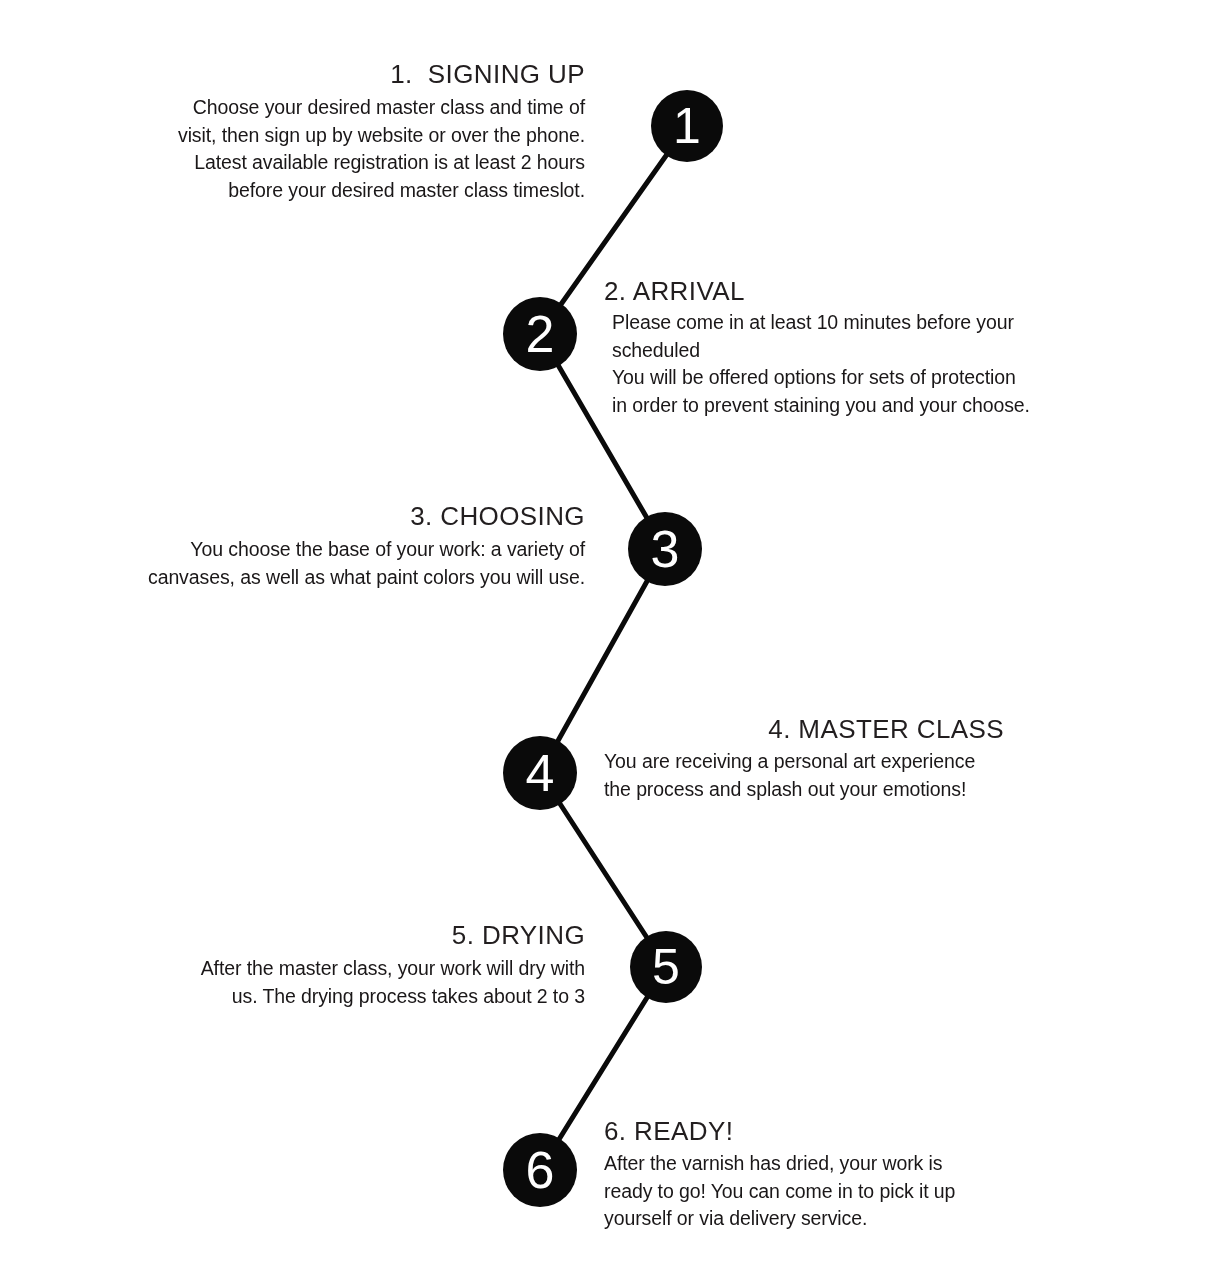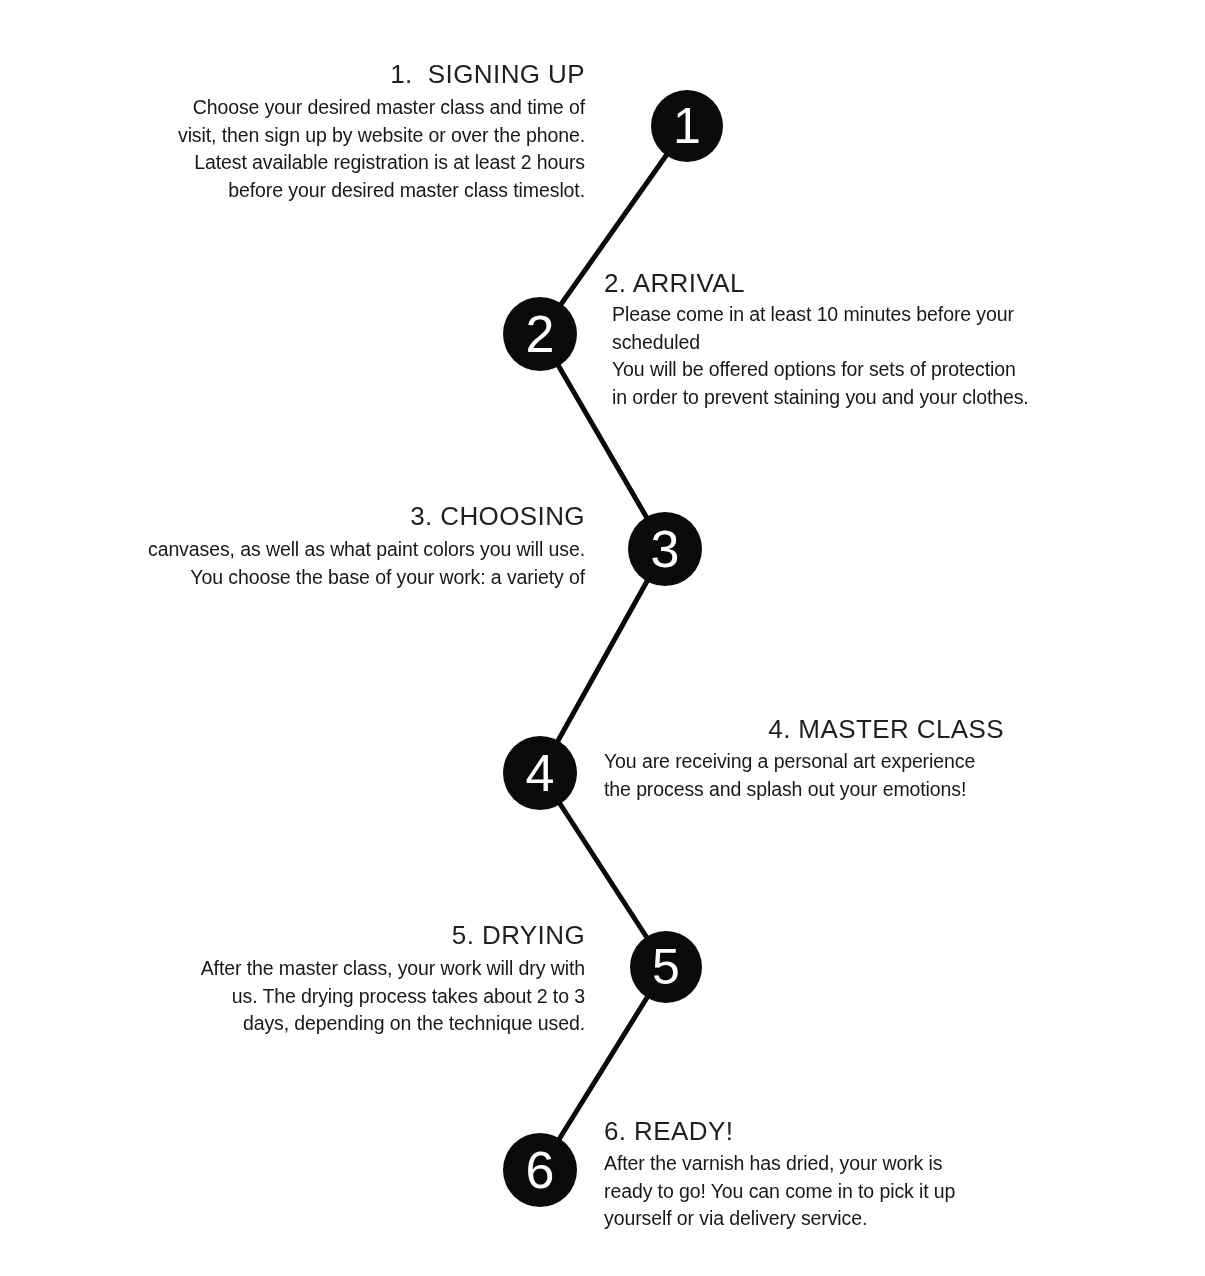--- a/index.html
+++ b/index.html
@@ -75,21 +75,21 @@
     letter-spacing: -0.1px;
     margin: 0;
   }
   .step-body-line { display: block; }
 
   .align-right { text-align: right; }
   .align-left  { text-align: left; }
 
   
   #text-step-1 { left: 85px;  top: 56px;   width: 500px; }
-  #text-step-2 { left: 604px; top: 265px;  width: 460px; }
+  #text-step-2 { left: 604px; top: 273px;  width: 460px; }
   #text-step-3 { left: 85px;  top: 498px;  width: 500px; }
   #text-step-4 { left: 604px; top: 711px;  width: 400px; }
   #text-step-5 { left: 85px;  top: 917px;  width: 500px; }
   #text-step-6 { left: 604px; top: 1113px; width: 400px; }
 
   
   #text-step-2 .step-title { margin-bottom: 0px; }
   #text-step-4 .step-title { margin-bottom: 1px; }
   #text-step-6 .step-title { margin-bottom: 1px; }
 </style>
@@ -116,32 +116,32 @@
   </div>
 
   <div class="step-node" id="node-step-2" style="width: 74px; height: 74px; left: 503px; top: 297px; background: rgb(10, 10, 10);">
     <span class="step-node-number" style="color: rgb(255, 255, 255); font-size: 52px;">2</span>
   </div>
   <div class="step-text align-left" id="text-step-2">
     <div class="step-title" style="color: rgb(34, 30, 31);">2. ARRIVAL</div>
     <div class="step-body" style="color: rgb(26, 23, 24); margin-left: 8px;">
       <span class="step-body-line">Please come in at least 10 minutes before your scheduled</span>
       <span class="step-body-line">You will be offered options for sets of protection</span>
-      <span class="step-body-line">in order to prevent staining you and your clothes.</span>
+      <span class="step-body-line">in order to prevent staining you and your choose.</span>
     </div>
   </div>
 
   <div class="step-node" id="node-step-3" style="width: 74px; height: 74px; left: 628px; top: 512px; background: rgb(10, 10, 10);">
     <span class="step-node-number" style="color: rgb(255, 255, 255); font-size: 52px;">3</span>
   </div>
   <div class="step-text align-right" id="text-step-3">
     <div class="step-title" style="color: rgb(34, 30, 31);">3. CHOOSING</div>
     <div class="step-body" style="color: rgb(26, 23, 24);">
+      <span class="step-body-line">You choose the base of your work: a variety of</span>
       <span class="step-body-line">canvases, as well as what paint colors you will use.</span>
-      <span class="step-body-line">You choose the base of your work: a variety of</span>
     </div>
   </div>
 
   <div class="step-node" id="node-step-4" style="width: 74px; height: 74px; left: 503px; top: 736px; background: rgb(10, 10, 10);">
     <span class="step-node-number" style="color: rgb(255, 255, 255); font-size: 52px;">4</span>
   </div>
   <div class="step-text align-left" id="text-step-4">
     <div class="step-title" style="color: rgb(34, 30, 31); text-align: right;">4. MASTER CLASS</div>
     <div class="step-body" style="color: rgb(26, 23, 24);">
       <span class="step-body-line">You are receiving a personal art experience</span>
@@ -150,21 +150,20 @@
   </div>
 
   <div class="step-node" id="node-step-5" style="width: 72px; height: 72px; left: 630px; top: 931px; background: rgb(10, 10, 10);">
     <span class="step-node-number" style="color: rgb(255, 255, 255); font-size: 50px;">5</span>
   </div>
   <div class="step-text align-right" id="text-step-5">
     <div class="step-title" style="color: rgb(34, 30, 31);">5. DRYING</div>
     <div class="step-body" style="color: rgb(26, 23, 24);">
       <span class="step-body-line">After the master class, your work will dry with</span>
       <span class="step-body-line">us. The drying process takes about 2 to 3</span>
-      <span class="step-body-line">days, depending on the technique used.</span>
     </div>
   </div>
 
   <div class="step-node" id="node-step-6" style="width: 74px; height: 74px; left: 503px; top: 1133px; background: rgb(10, 10, 10);">
     <span class="step-node-number" style="color: rgb(255, 255, 255); font-size: 52px;">6</span>
   </div>
   <div class="step-text align-left" id="text-step-6">
     <div class="step-title" style="color: rgb(34, 30, 31);">6. READY!</div>
     <div class="step-body" style="color: rgb(26, 23, 24);">
       <span class="step-body-line">After the varnish has dried, your work is</span>

